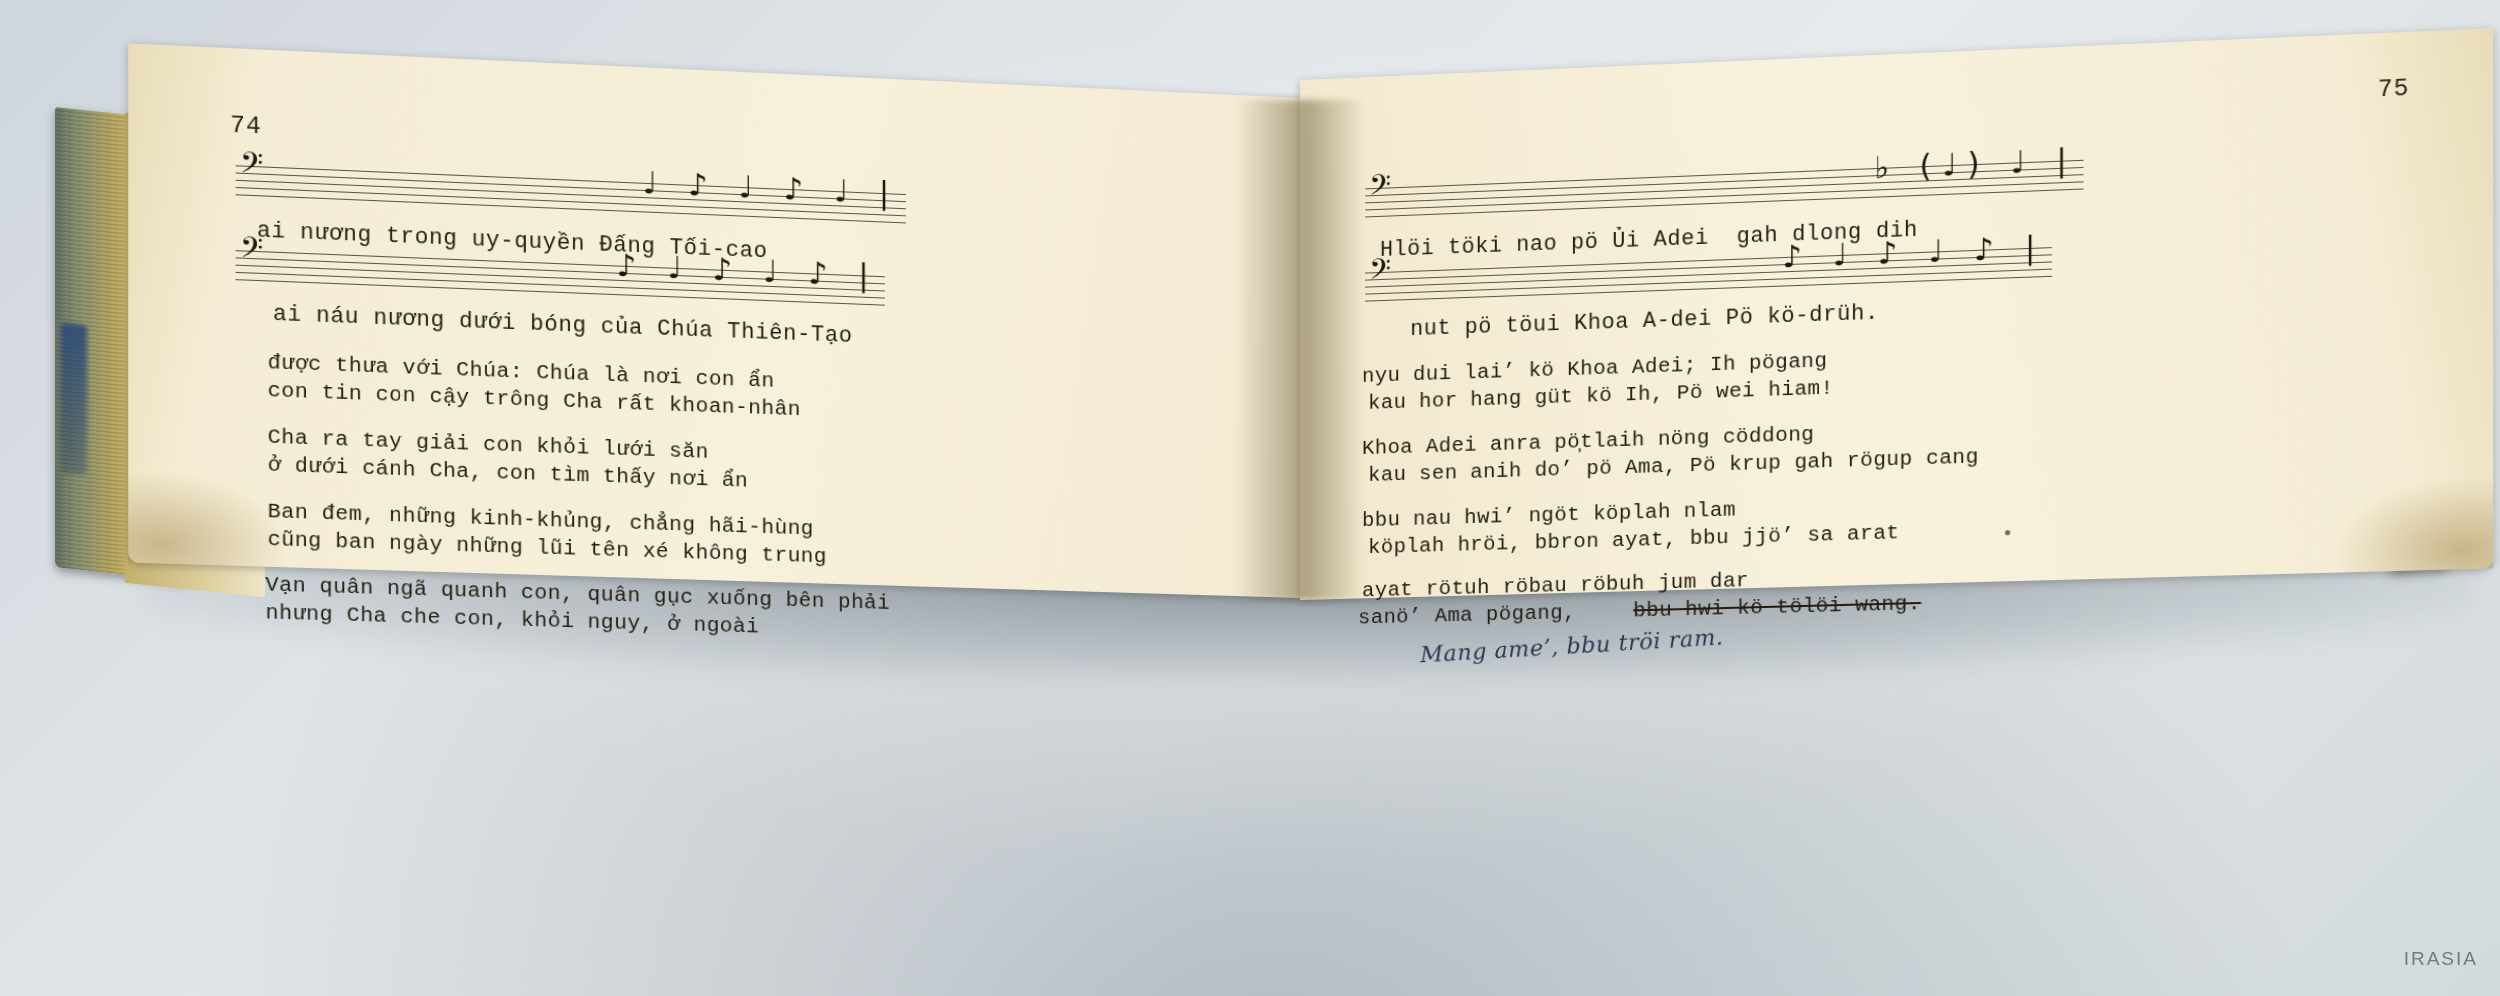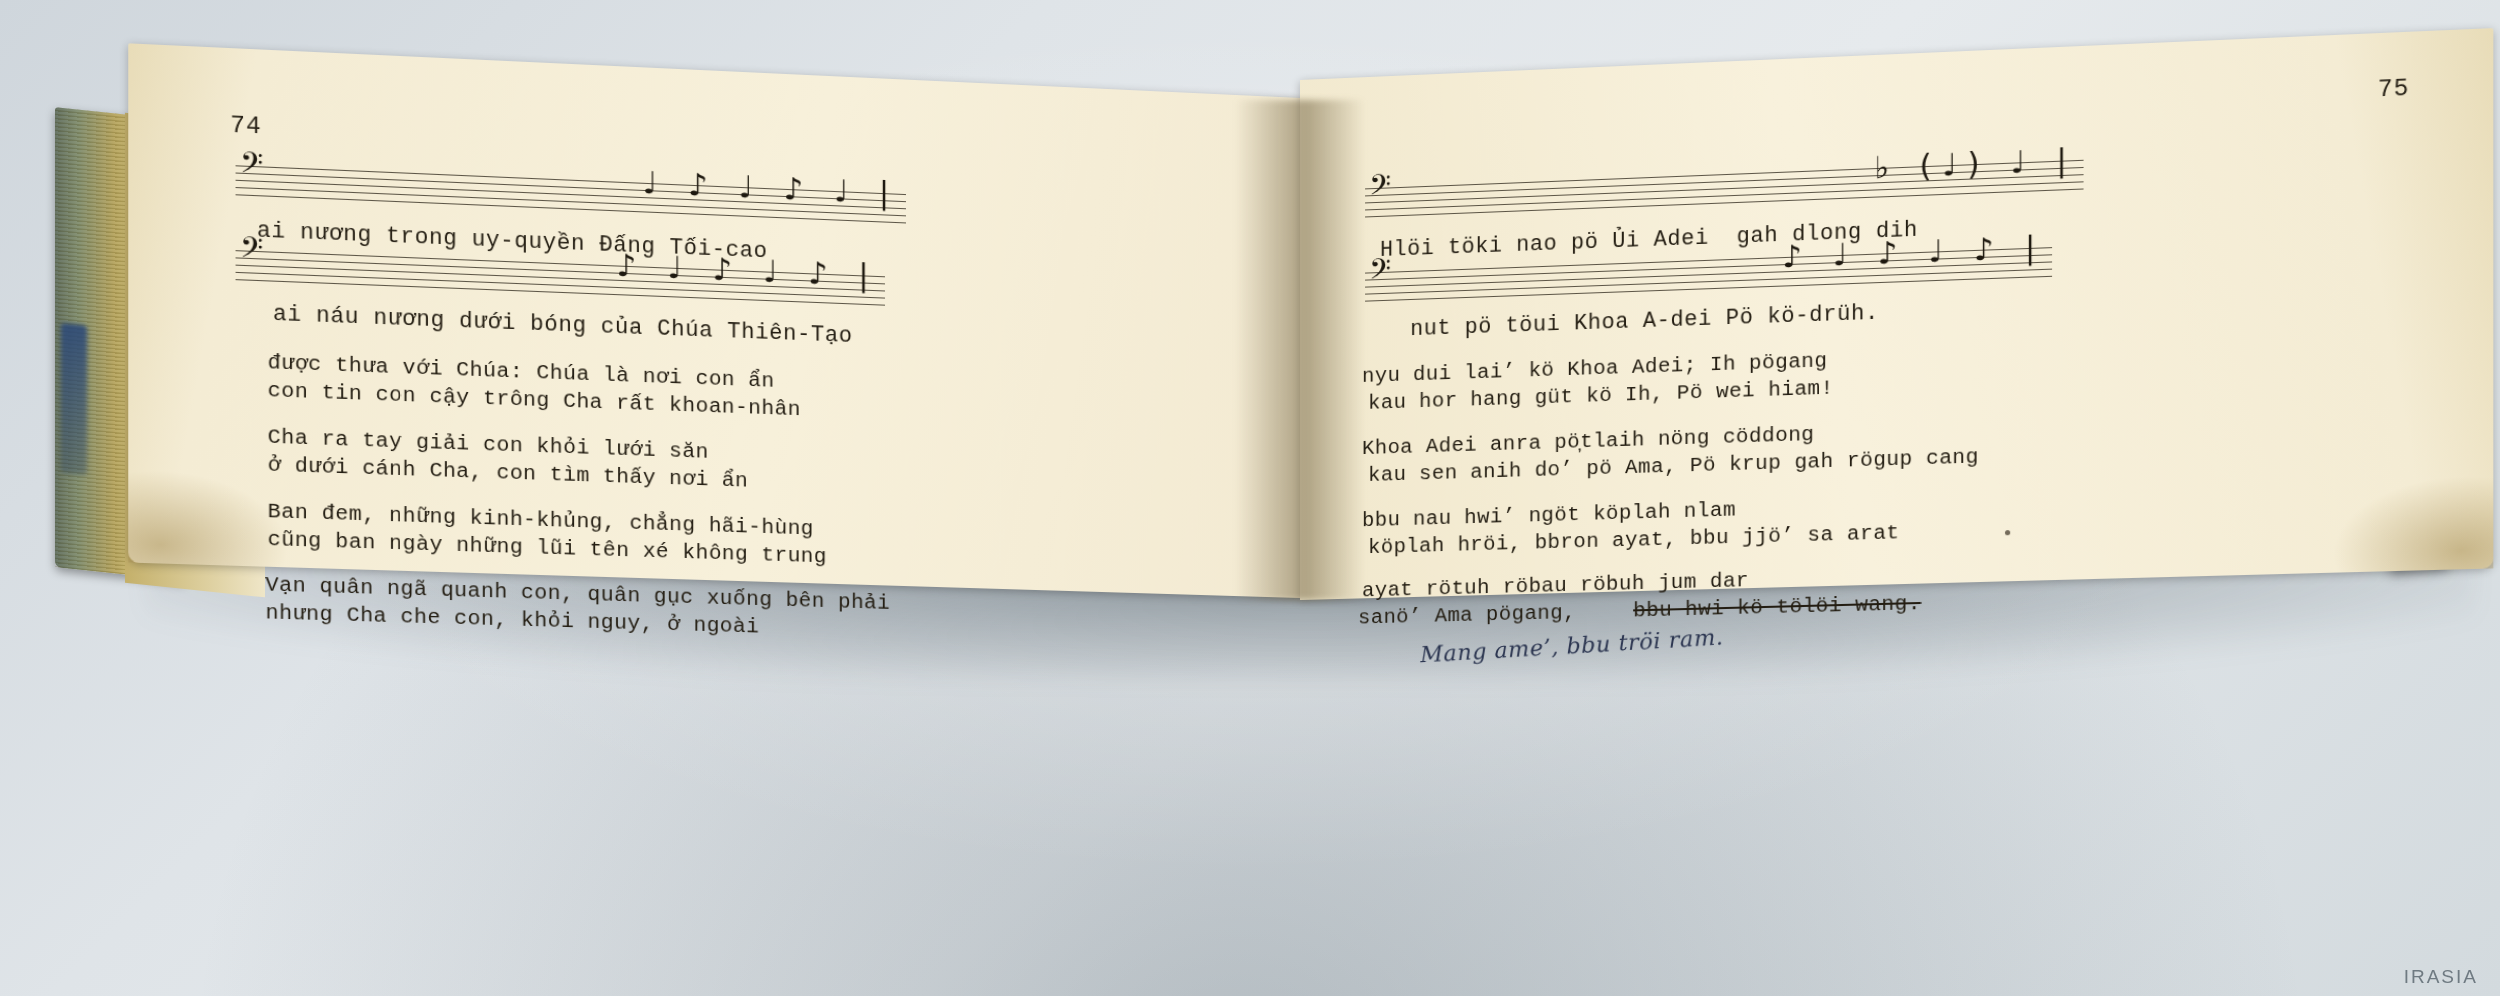--- a/index.html
+++ b/index.html
@@ -227,21 +227,21 @@
     position: absolute;
     width: 5px;
     height: 5px;
     border-radius: 50%;
     background: rgba(60,50,35,0.7);
   }
 
   .watermark {
     position: absolute;
     right: 22px;
-    bottom: 8px;
+    bottom: 26px;
     font-family: "Liberation Sans", sans-serif;
     font-size: 19px;
     letter-spacing: 2px;
     color: #5e6a72;
     opacity: 0.85;
     margin-top: 16px;
   }
 
   
   .content-left {

